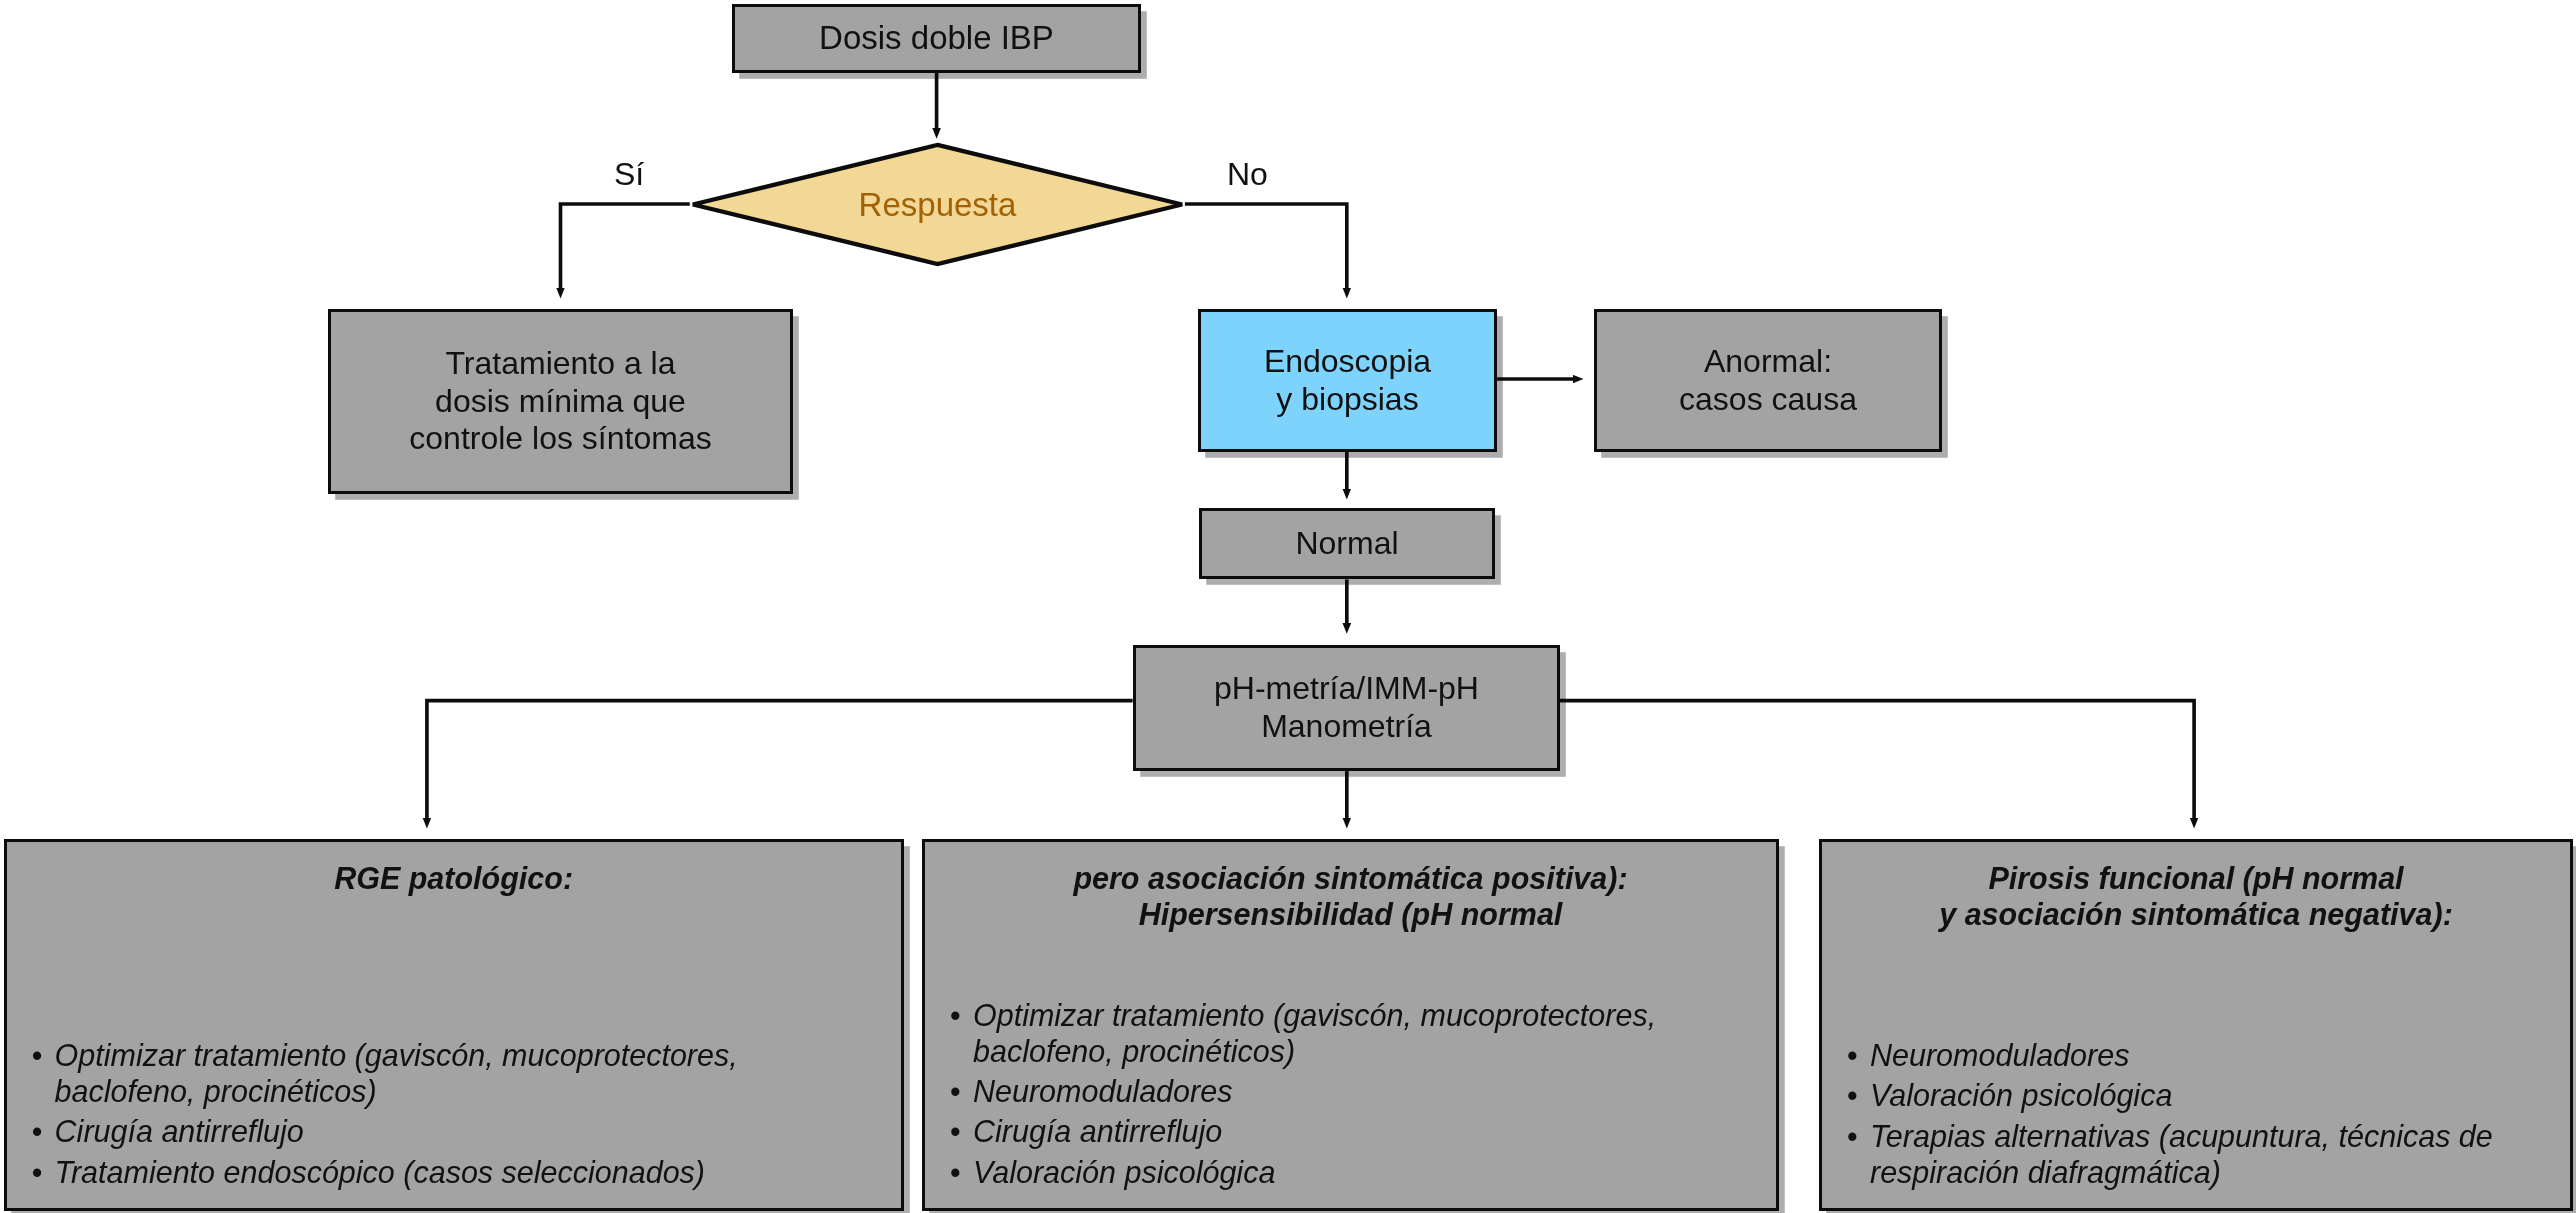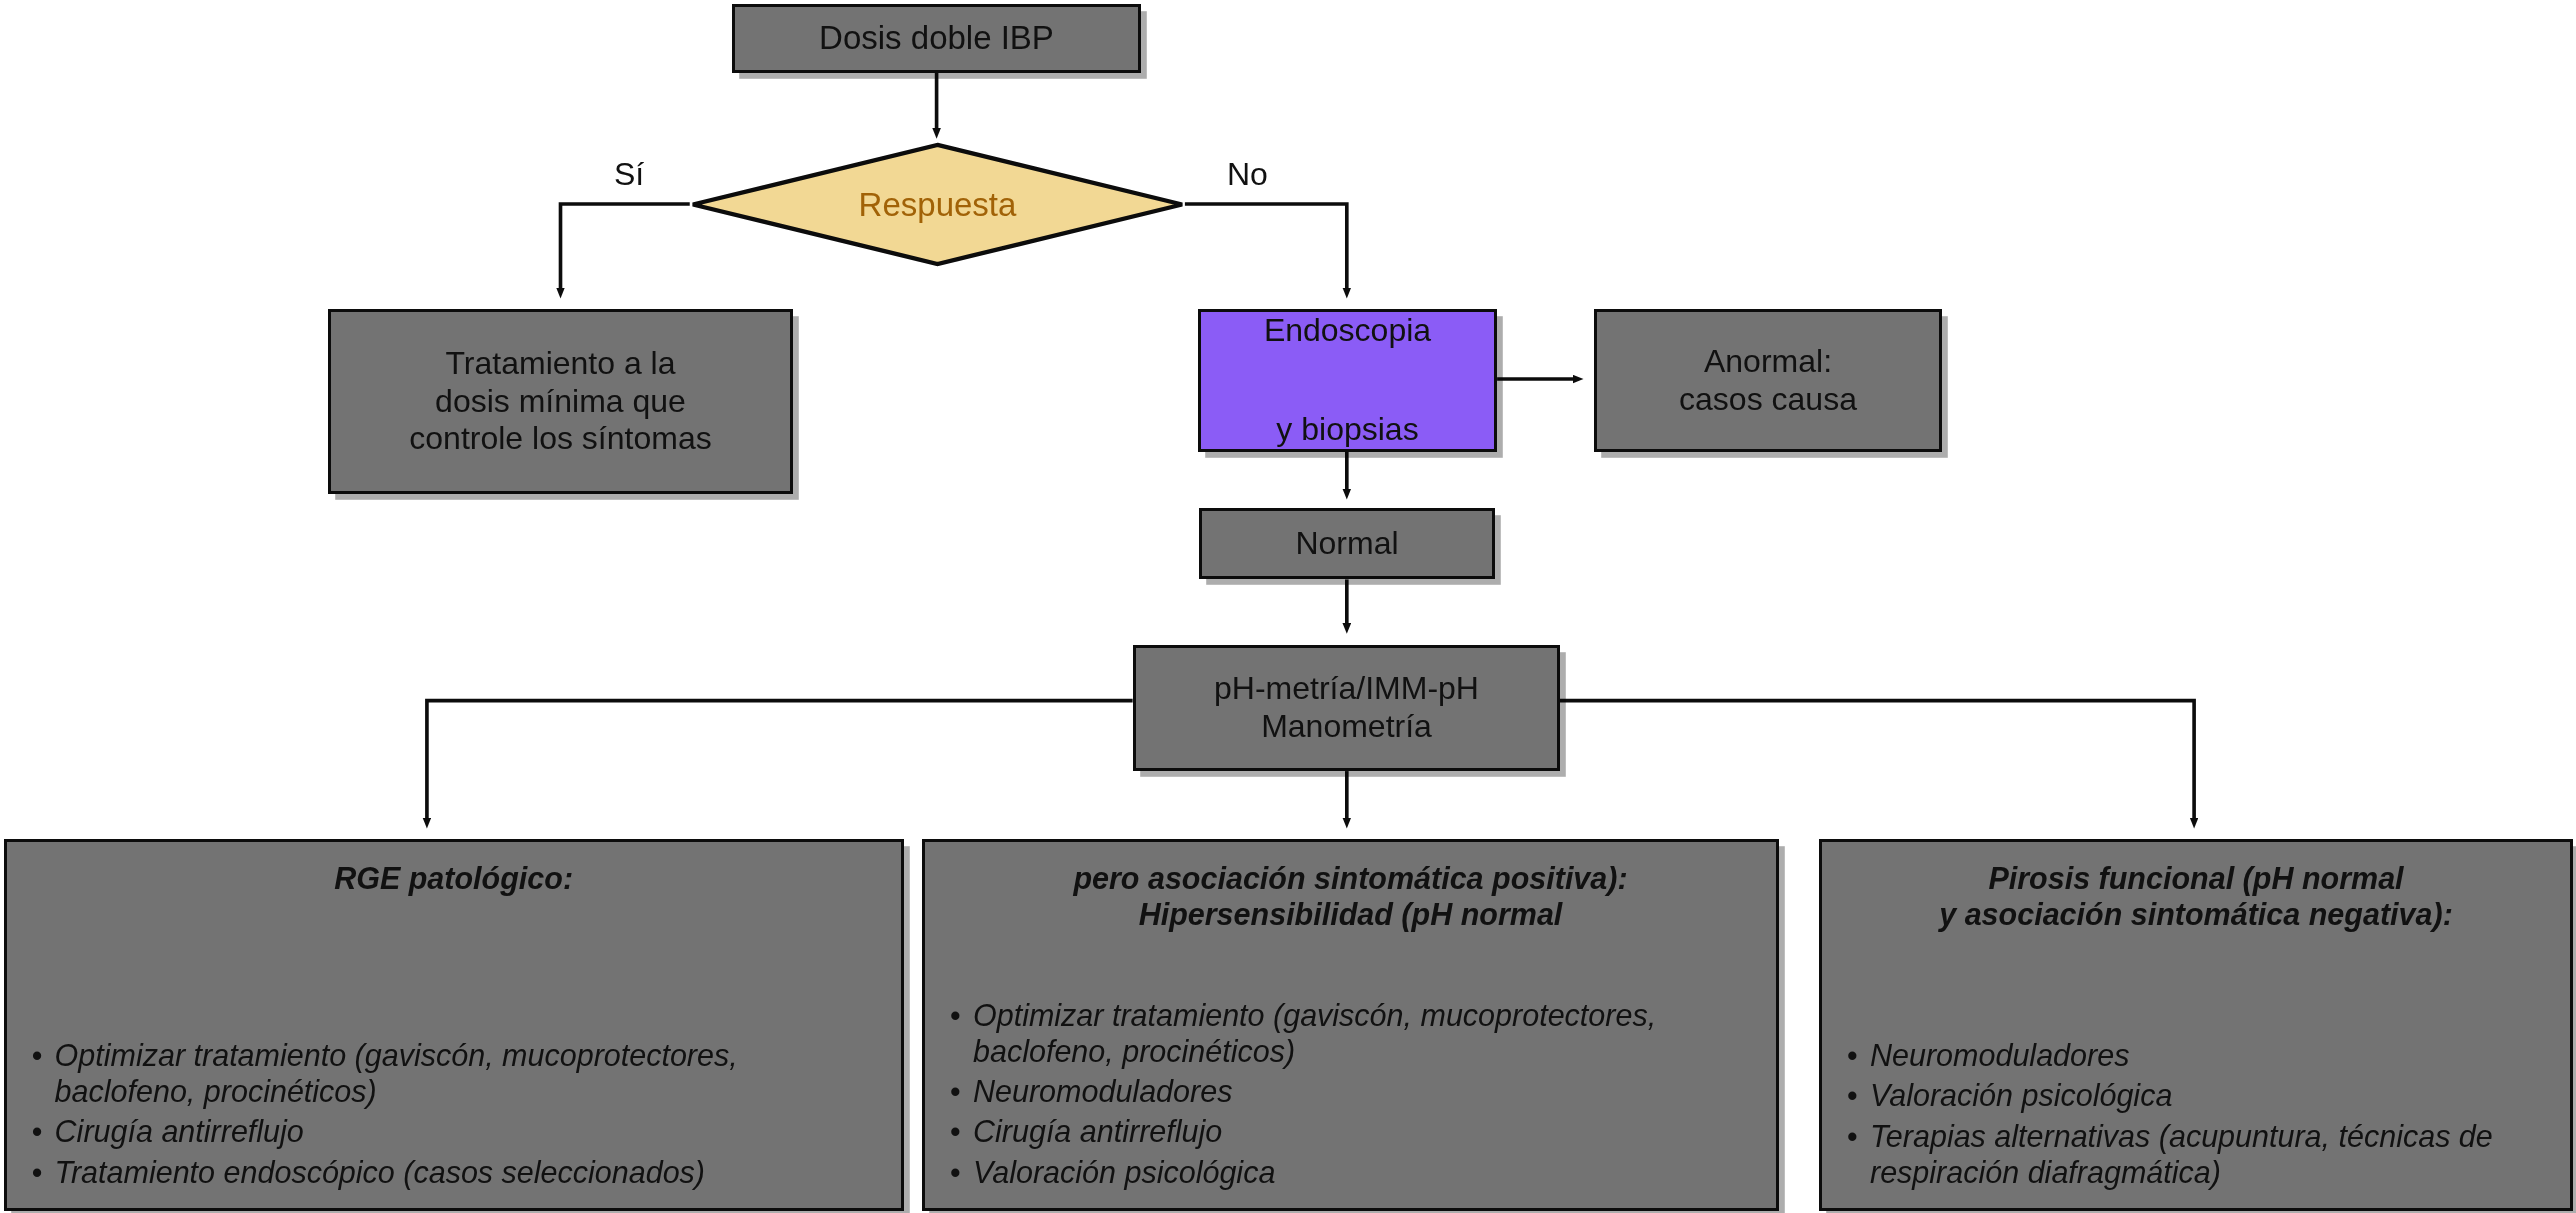--- a/index.html
+++ b/index.html
@@ -12,33 +12,33 @@
     width: 2576px;
     height: 1214px;
     background: #ffffff;
     font-family: "Liberation Sans", sans-serif;
     overflow: hidden;
   }
   .node {
     position: absolute;
     box-sizing: border-box;
     border: 3.6px solid #0c0c0c;
-    background: #737373;
+    background: #a3a3a3;
     display: flex;
     flex-direction: column;
     align-items: center;
     justify-content: center;
     color: #111111;
     line-height: 1.18;
     text-align: center;
   }
   .node.shadowed {
     box-shadow: 6.5px 6.5px 0 -0.7px rgba(0,0,0,0.32);
   }
-  .node.blue { background: #8b5cf6; justify-content: space-between; }
+  .node.blue { background: #7dd3fc; }
 
   .node .line { display: block; white-space: nowrap; }
 
   
   .diamond-wrap {
     position: absolute;
   }
   .diamond-wrap svg { display: block; }
   .diamond-label {
     position: absolute;

